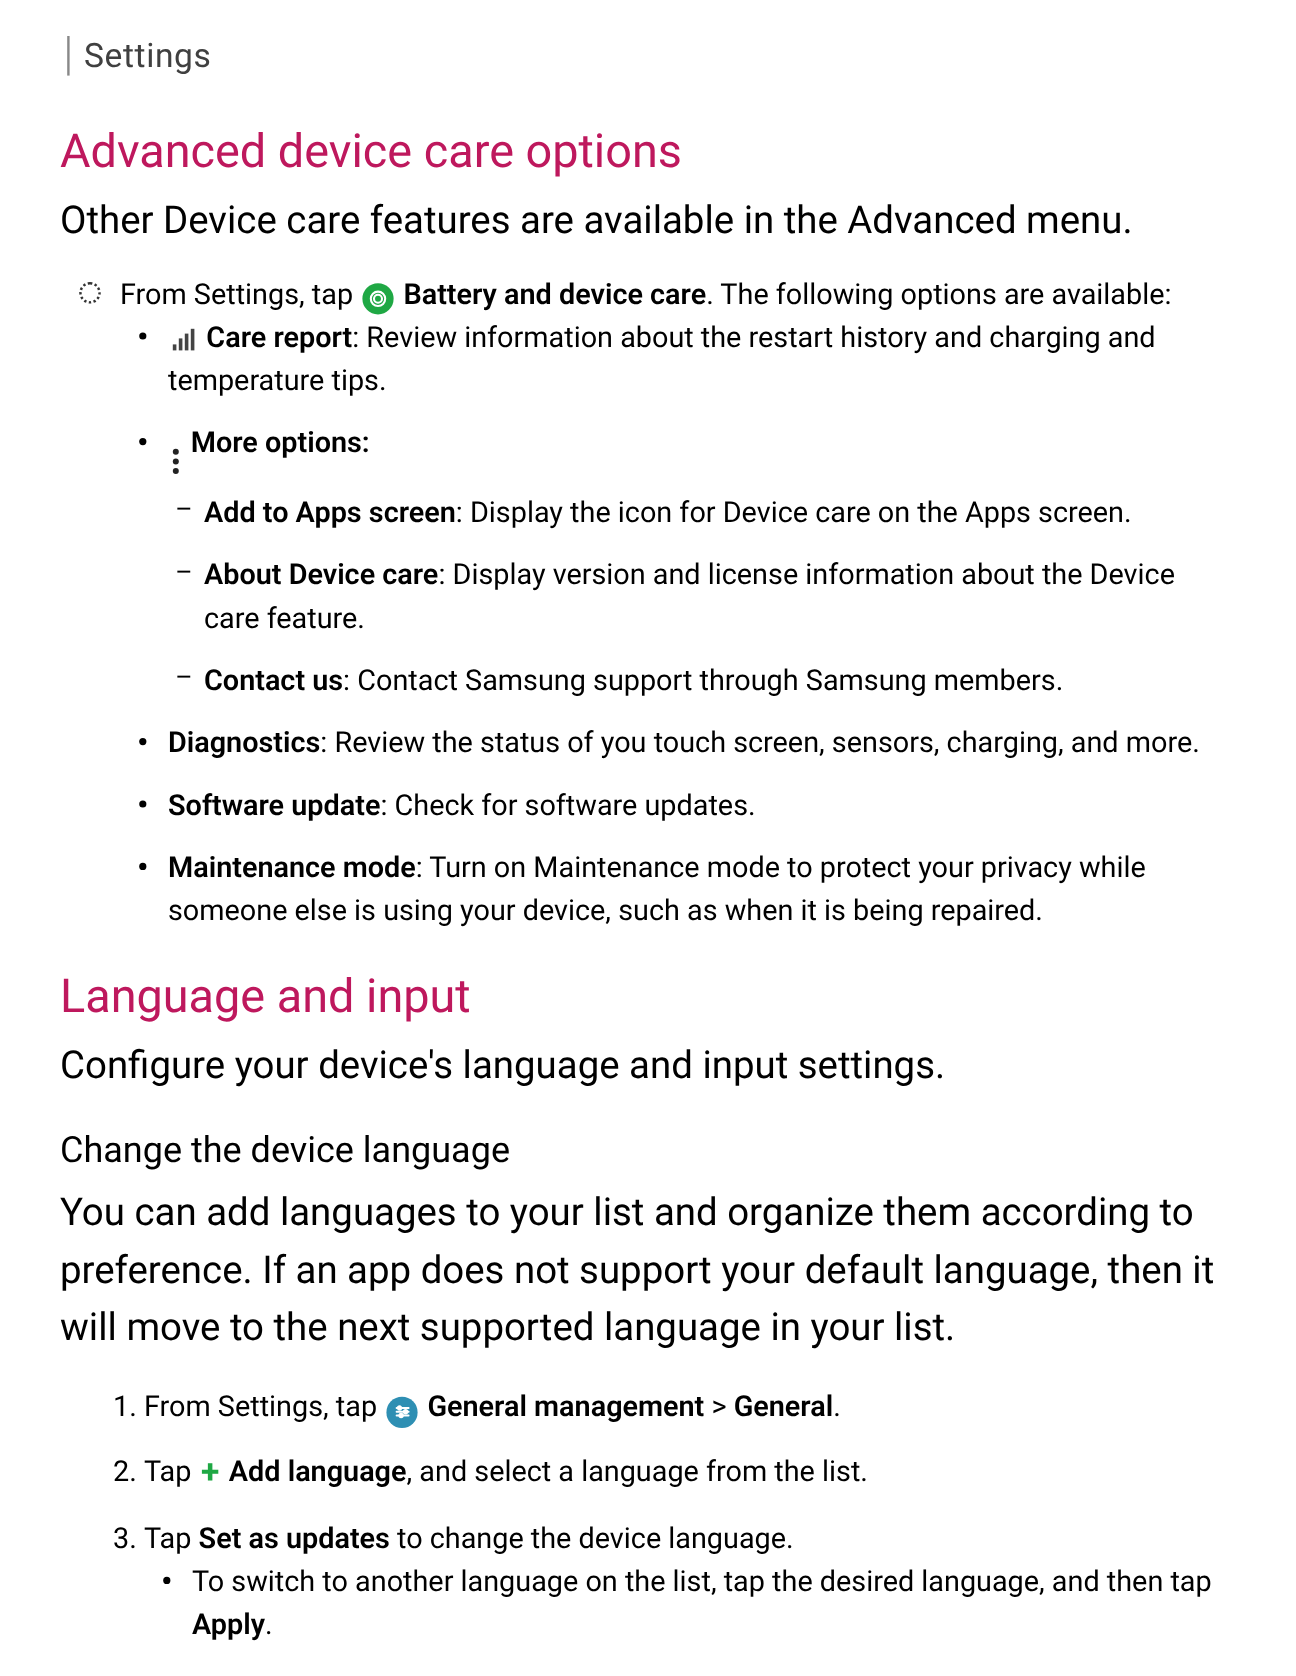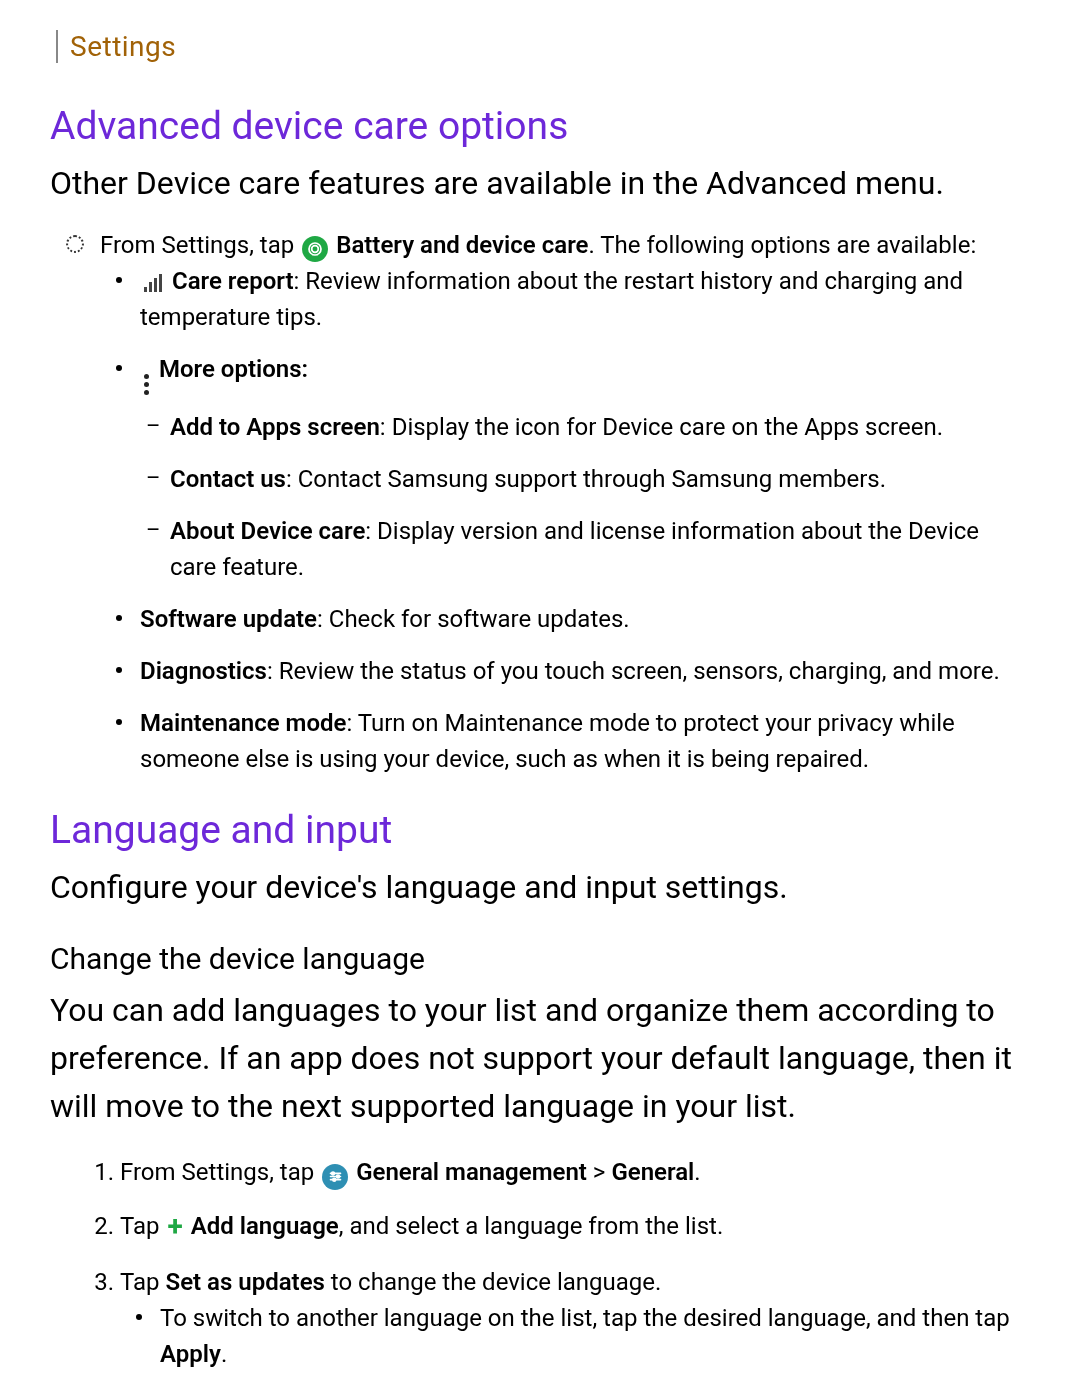--- a/index.html
+++ b/index.html
@@ -16,27 +16,27 @@
   .header-section {
     padding-left: 6px;
   }
   .header-line {
     border-left: 2px solid #888;
     padding-left: 12px;
     margin-bottom: 40px;
   }
   .header-text {
     font-size: 28px;
-    color: #a16207;
+    color: #404040;
     font-weight: 400;
     letter-spacing: 0.5px;
   }
   h2.section-heading {
     font-size: 39px;
-    color: #6d28d9;
+    color: #be185d;
     font-weight: 400;
     margin: 30px 0 10px 0;
   }
   p.intro-text {
     font-size: 32px;
     margin: 10px 0 20px 0;
     line-height: 1.5;
   }
   h3.sub-heading {
     font-size: 30px;
@@ -196,33 +196,33 @@
             <span></span>
             <span></span>
           </span>
         <span class="bold">More options:</span>
 
         <div class="sub-sub-list">
           <div class="li-dash">
             <span class="bold">Add to Apps screen</span><span>: Display the icon for Device care on the Apps screen.</span>
           </div>
           <div class="li-dash">
+            <span class="bold">About Device care</span><span>: Display version and license information about the Device care feature.</span>
+          </div>
+          <div class="li-dash">
             <span class="bold">Contact us</span><span>: Contact Samsung support through Samsung members.</span>
           </div>
-          <div class="li-dash">
-            <span class="bold">About Device care</span><span>: Display version and license information about the Device care feature.</span>
-          </div>
         </div>
       </div>
 
       <div class="li-dot">
+        <span class="bold">Diagnostics</span><span>: Review the status of you touch screen, sensors, charging, and more.</span>
+      </div>
+      <div class="li-dot">
         <span class="bold">Software update</span><span>: Check for software updates.</span>
-      </div>
-      <div class="li-dot">
-        <span class="bold">Diagnostics</span><span>: Review the status of you touch screen, sensors, charging, and more.</span>
       </div>
       <div class="li-dot">
         <span class="bold">Maintenance mode</span><span>: Turn on Maintenance mode to protect your privacy while someone else is using your device, such as when it is being repaired.</span>
       </div>
     </div>
   </div>
 </div>
 
 <h2 class="section-heading">Language and input</h2>
 <p class="intro-text">Configure your device's language and input settings.</p>

